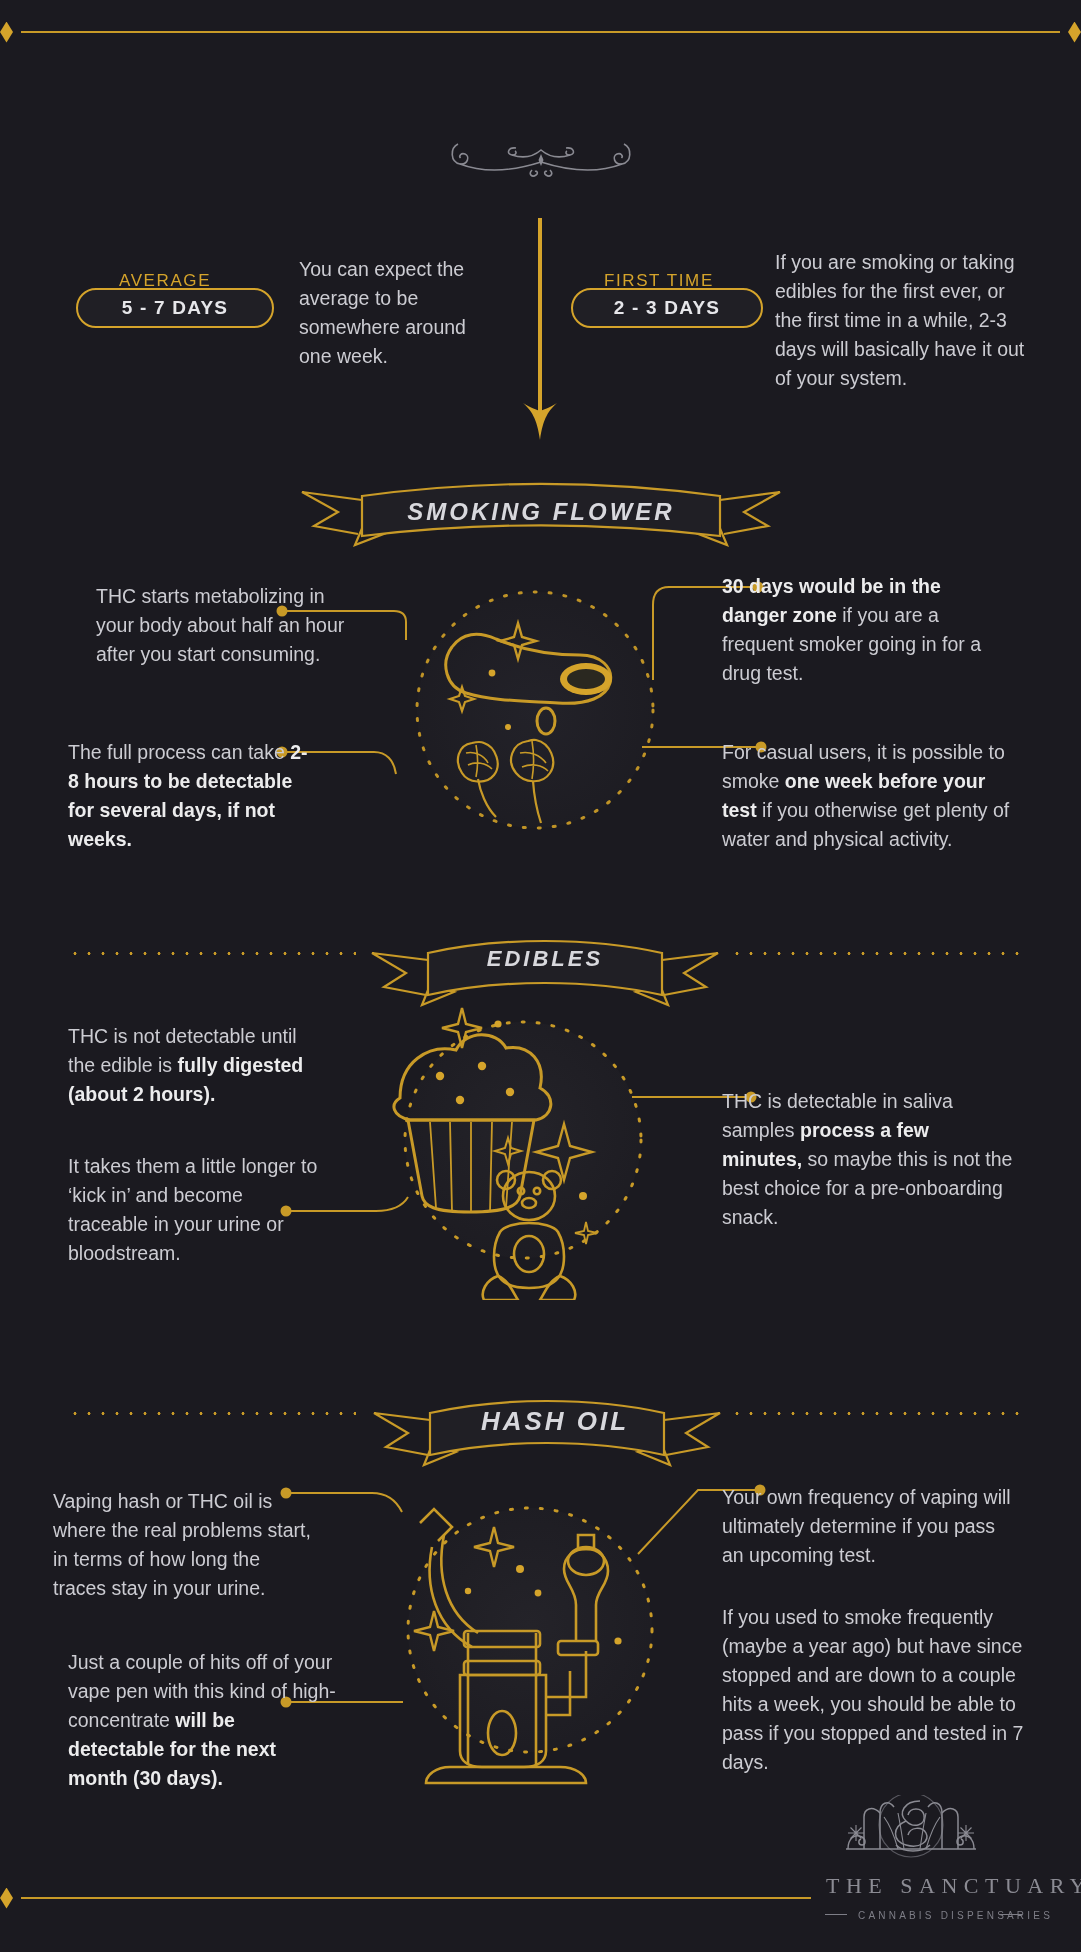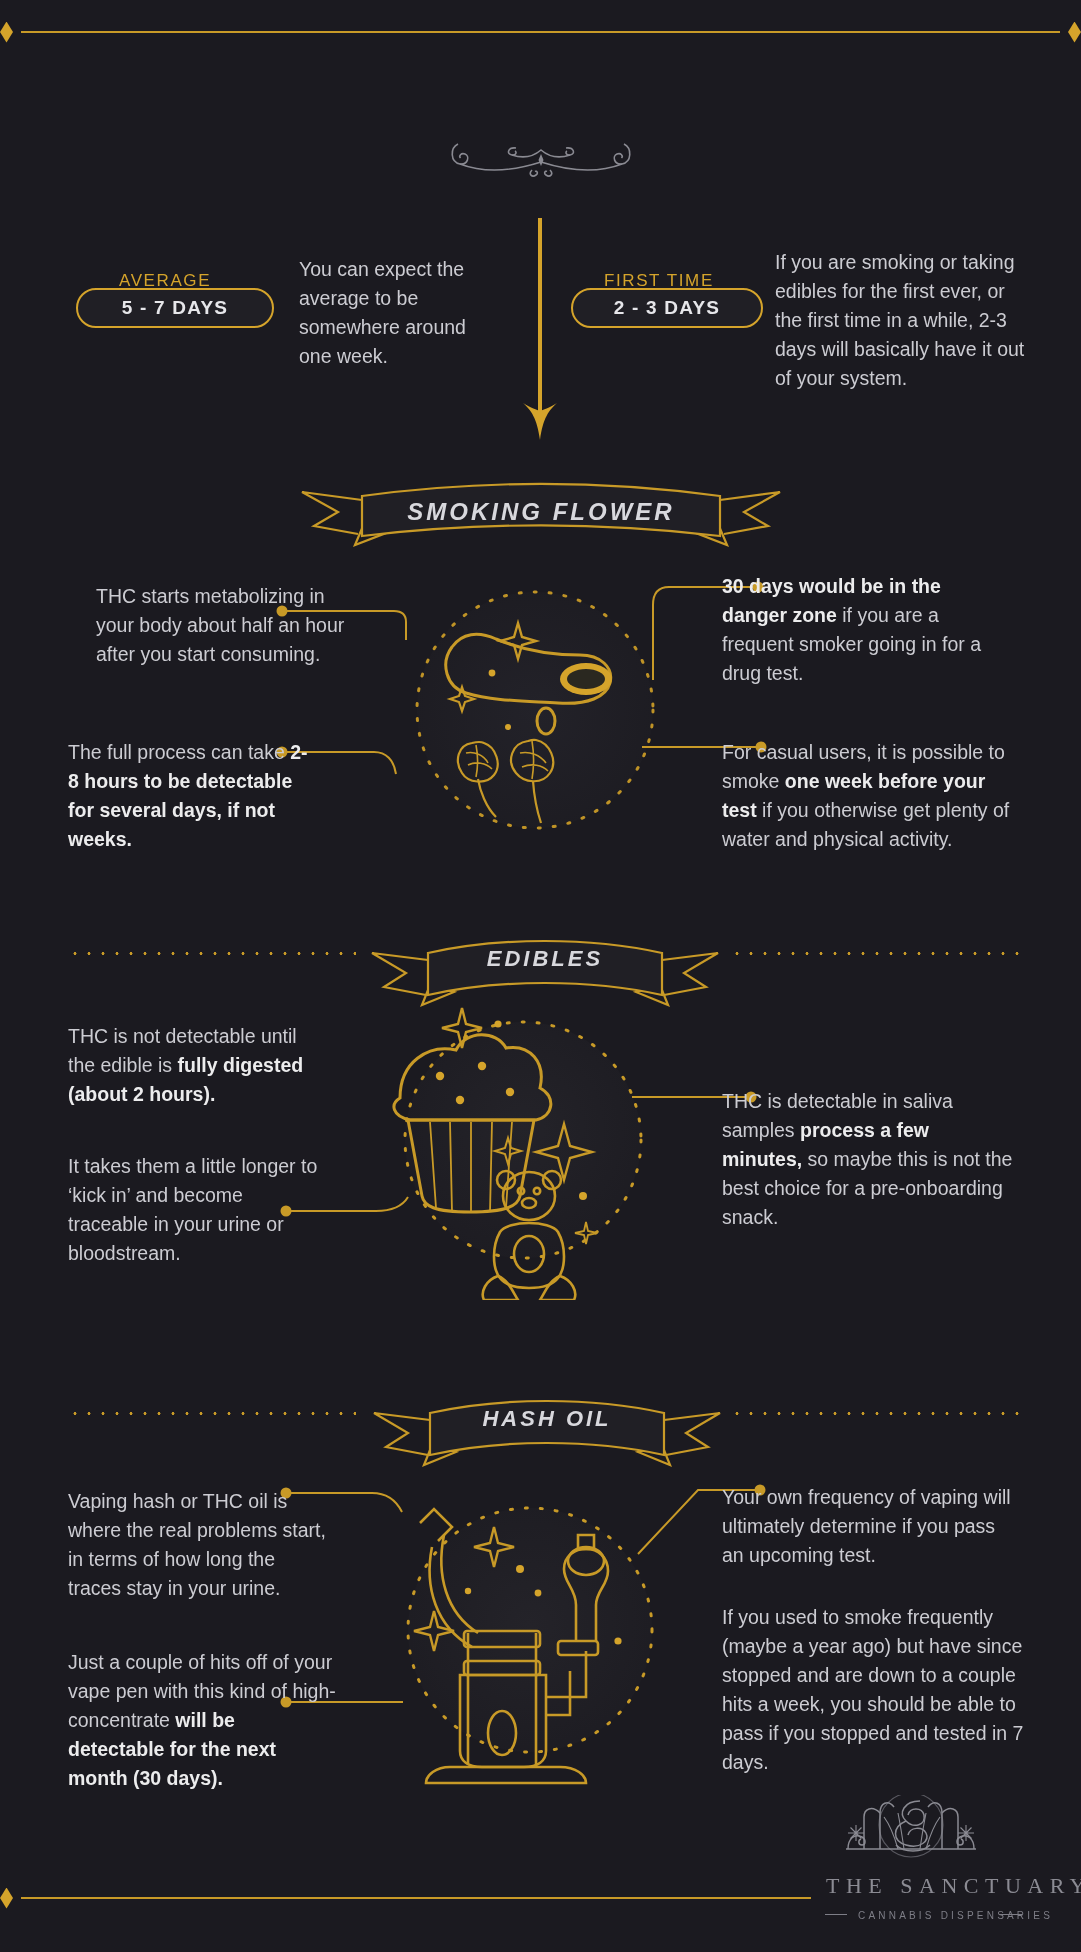--- a/index.html
+++ b/index.html
@@ -336,21 +336,21 @@
 
   <div class="banner" style="left:372px; top:1385px;">
     <svg width="350" height="82" viewBox="0 0 350 82" fill="none" stroke="#c89a27" stroke-width="2.2">
       <path d="M58 35 L2 28 L36 48 L14 62 L56 70"></path>
       <path d="M292 35 L348 28 L314 48 L336 62 L294 70"></path>
       <path d="M52 80 L60 60 L84 67 Z"></path>
       <path d="M298 80 L290 60 L266 67 Z"></path>
       <path d="M58 28 C130 12 220 12 292 28 L292 70 C220 54 130 54 58 70 Z" fill="#201f25"></path>
     </svg>
   </div>
-  <div class="banner-text" style="left:372px; top:1406px; width:350px; font-size:22px;">HASH OIL</div>
+  <div class="banner-text" style="left:380px; top:1406px; width:350px; font-size:26px;">HASH OIL</div>
 
   <div class="illus" style="left:390px; top:1465px;">
     <svg width="280" height="330" viewBox="0 0 280 330">
       <defs>
         <radialGradient id="g3" cx="50%" cy="48%" r="58%">
           <stop offset="0%" stop-color="#242329"></stop>
           <stop offset="100%" stop-color="#1d1c22"></stop>
         </radialGradient>
       </defs>
       <circle cx="140" cy="165" r="122" fill="url(#g3)"></circle>
@@ -397,21 +397,21 @@
       <path d="M11 12 H123" stroke="#c89a27" stroke-width="2" fill="none"></path>
     </svg>
   </div>
   <div class="connector" style="left:608px; top:1480px;">
     <svg width="160" height="78" viewBox="0 0 160 78">
       <circle cx="152" cy="10" r="5.5" fill="#c89a27"></circle>
       <path d="M147 10 H90 L30 74" stroke="#c89a27" stroke-width="2" fill="none"></path>
     </svg>
   </div>
 
-  <div class="body-text" style="left:68px; top:1487px; width:262px;">Vaping hash or THC oil is where the real problems start, in terms of how long the traces stay in your urine.</div>
+  <div class="body-text" style="left:53px; top:1487px; width:262px;">Vaping hash or THC oil is where the real problems start, in terms of how long the traces stay in your urine.</div>
   <div class="body-text" style="left:68px; top:1648px; width:268px;">
     <span>Just a couple of hits off of your vape pen with this kind of high-concentrate </span><b>will be detectable for the next month (30 days).</b>
   </div>
 
   <div class="body-text" style="left:722px; top:1483px; width:298px;">Your own frequency of vaping will ultimately determine if you pass an upcoming test.</div>
   <div class="body-text" style="left:722px; top:1603px; width:302px;">If you used to smoke frequently (maybe a year ago) but have since stopped and are down to a couple hits a week, you should be able to pass if you stopped and tested in 7 days.</div>
 
   <div class="logo" style="left:808px; top:1795px;">
     <svg width="206" height="74" viewBox="0 0 206 74" fill="none" stroke="#8b8b93" stroke-width="1.5">
 

